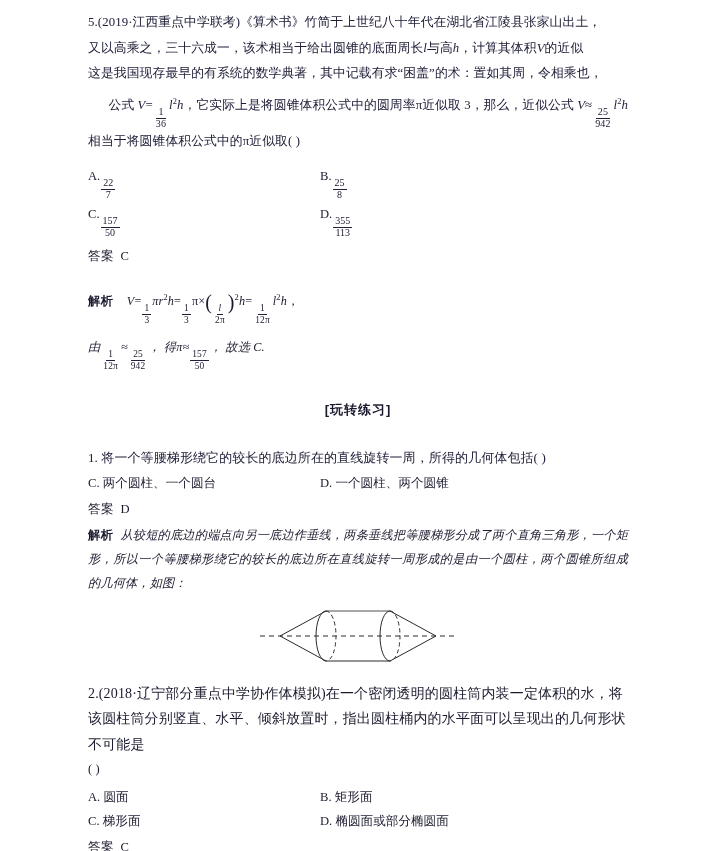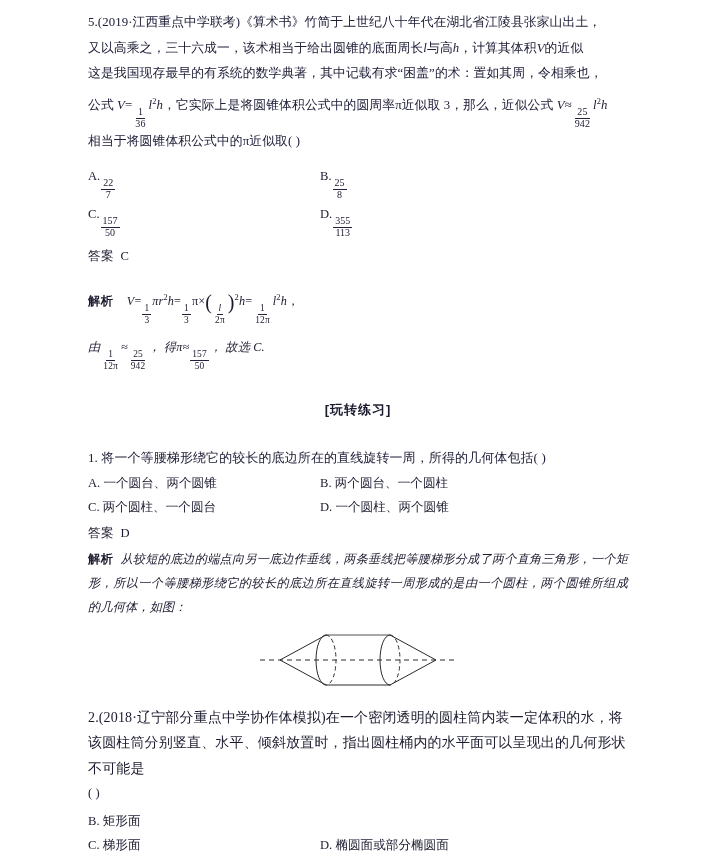--- a/index.html
+++ b/index.html
@@ -137,21 +137,21 @@
       <div class="qline big-q">
         <span>5.</span><span>(2019·江西重点中学联考)</span><span>《算术书》竹简于上世纪八十年代在湖北省江陵县张家山出土，</span>
       </div>
 
       <div class="qline big-q">
         <span>又以高乘之，三十六成一，该术相当于给出圆锥的底面周长</span><span class="mv">l</span><span>与高</span><span class="mv">h</span><span>，计算其体积</span><span class="mv">V</span><span>的近似</span>
       </div>
 
       <div class="qline big-q">这是我国现存最早的有系统的数学典著，其中记载有求“困盖”的术：置如其周，令相乘也，</div>
 
-      <div class="qline big-q" style="line-height:30px;">
+      <div class="qline big-q" style="line-height:30px;text-align:right;">
         <span>公式</span>&nbsp;<span class="mv">V</span><span>=</span><span class="frac">
             <span class="num">1</span>
             <span class="den">36</span>
           </span><span class="mv">l</span><span class="supn">2</span><span class="mv">h</span><span>，它实际上是将圆锥体积公式中的圆周率π近似取 3，那么，近似公式</span>&nbsp;<span class="mv">V</span><span>≈</span><span class="frac">
             <span class="num">25</span>
             <span class="den">942</span>
           </span><span class="mv">l</span><span class="supn">2</span><span class="mv">h</span>
       </div>
 
       <div class="qline big-q">相当于将圆锥体积公式中的π近似取(        )</div>
@@ -231,28 +231,20 @@
 
     <div class="section-head">[玩转练习]</div>
 
     <div style="height:26px;"></div>
 
     <div>
       <div class="qline" style="font-size:13px;">
         <span>1.</span>&nbsp;<span>将一个等腰梯形绕它的较长的底边所在的直线旋转一周，所得的几何体包括(        )</span>
       </div>
 
-      <div class="opt-row" style="line-height:24px;">
-        <div class="opt-a">
-          <span>A.</span>&nbsp;<span>一个圆台、两个圆锥</span>
-        </div>
-        <div class="opt-b">
-          <span>B.</span>&nbsp;<span>两个圆台、一个圆柱</span>
-        </div>
-      </div>
 
       <div class="opt-row" style="line-height:24px;">
         <div class="opt-c">
           <span>C.</span>&nbsp;<span>两个圆柱、一个圆台</span>
         </div>
         <div class="opt-d">
           <span>D.</span>&nbsp;<span>一个圆柱、两个圆锥</span>
         </div>
       </div>
 
@@ -291,20 +283,23 @@
 
     <div style="height:14px;"></div>
 
     <div>
       <div class="expl" style="font-size:14px; line-height:25.5px; text-align:left;">
         <span>2.</span><span>(2018·辽宁部分重点中学协作体模拟)</span><span>在一个密闭透明的圆柱筒内装一定体积的水，将该圆柱筒分别竖直、水平、倾斜放置时，指出圆柱桶内的水平面可以呈现出的几何形状不可能是</span>
       </div>
       <div class="qline" style="font-size:12.5px;">(        )</div>
 
       <div class="opt-row" style="line-height:24px; margin-top:2px;">
+        <div class="opt-a">
+          <span>A.</span>&nbsp;<span>圆面</span>
+        </div>
         <div class="opt-b">
           <span>B.</span>&nbsp;<span>矩形面</span>
         </div>
       </div>
 
       <div class="opt-row" style="line-height:24px;">
         <div class="opt-c">
           <span>C.</span>&nbsp;<span>梯形面</span>
         </div>
         <div class="opt-d">

